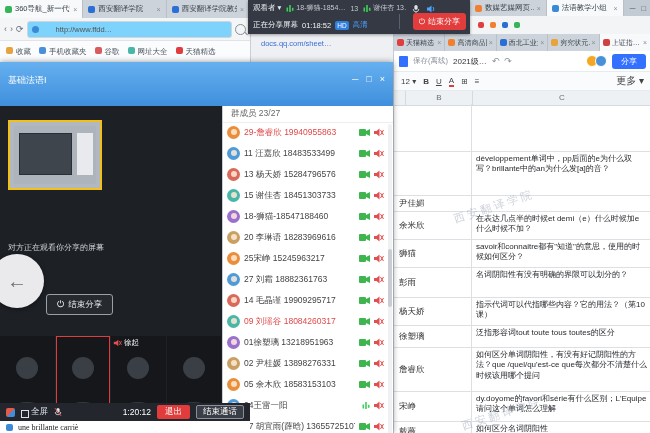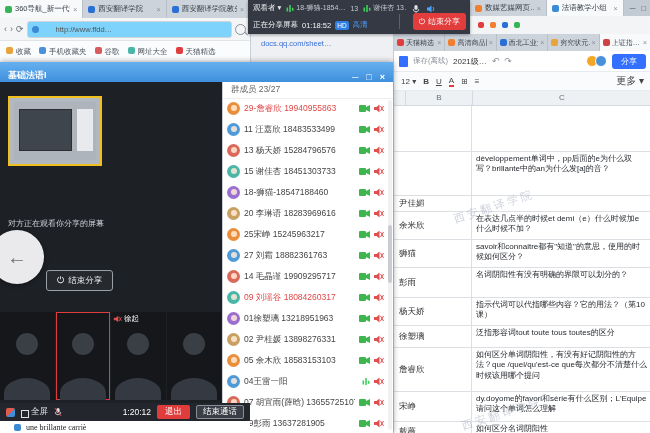--- a/index.html
+++ b/index.html
@@ -94,22 +94,22 @@
   .gname{width:78px;flex:none;border-right:1px solid #dcdfe4;font-size:8.5px;color:#333;
          display:flex;align-items:center;padding:0 5px;box-sizing:border-box;overflow:hidden;}
   .gq{flex:1;font-size:8px;color:#1f2328;line-height:1.3;padding:2px 4px;overflow:hidden;}
   .wm{position:absolute;color:rgba(125,140,160,.38);font-size:11px;letter-spacing:3px;
       transform:rotate(-18deg);pointer-events:none;white-space:nowrap;}
   .wm1{left:58px;top:165px;}
   .wm2{left:66px;top:372px;}
 
   
   .call-window{left:0;top:62px;width:393px;height:371px;z-index:20;box-shadow:0 0 6px rgba(0,0,0,.4);}
-  .cw-title{height:20px;background:linear-gradient(#66b0f0,#3f8fdc);display:flex;align-items:flex-end;
-            padding:0 8px;color:#fff;font-size:9px;font-weight:bold;}
+  .cw-title{height:20px;background:linear-gradient(#66b0f0,#3f8fdc);display:flex;align-items:flex-start;
+            padding:12px 8px;color:#fff;font-size:9px;}
   .cw-controls{margin-left:auto;display:flex;gap:8px;font-size:9px;}
   .cw-controls span{cursor:pointer;}
   .cw-body{display:flex;height:351px;}
   .cw-stage{width:222px;flex:none;background:#1d2025;position:relative;overflow:visible;}
   .thumb{position:absolute;left:8px;top:14px;width:94px;height:70px;border:2px solid #f2c01d;
          background:#b2b8bf;box-sizing:border-box;}
   .thumb-inner{position:absolute;inset:4px;background:#aeb4bb;}
   .thumb-inner::before{content:"";position:absolute;left:5px;top:7px;right:24px;bottom:9px;
                        background:#3f454d;border:1px solid #2a2f35;}
   .thumb-inner::after{content:"";position:absolute;right:3px;top:7px;width:16px;bottom:9px;background:#e8eaed;}
@@ -152,21 +152,21 @@
   .tb-apps{width:9px;height:9px;background:linear-gradient(135deg,#e25b4a 50%,#3f8fdc 50%);border-radius:2px;flex:none;}
   .tb-it{display:flex;align-items:flex-end;gap:2px;white-space:nowrap;cursor:pointer;}
   .fs-ic{width:8px;height:8px;border:1.2px solid #dfe2e7;box-sizing:border-box;}
   .tb-spacer{flex:1;}
   .tb-timer{font-size:8.5px;color:#fff;white-space:nowrap;}
   .btn-exit{background:#e03c3c;color:#fff;border:none;border-radius:2px;font-size:8.5px;
             padding:1px 8px;cursor:pointer;font-family:inherit;white-space:nowrap;}
   .btn-end{background:#3a3e46;color:#fff;border:1px solid #8a8f98;border-radius:2px;font-size:8.5px;
            padding:0 6px;cursor:pointer;font-family:inherit;white-space:nowrap;}
   .bottom-strip{left:0;top:421px;width:250px;height:12px;background:#fff;display:flex;align-items:center;
-                gap:5px;padding-left:14px;z-index:34;box-sizing:border-box;}
+                gap:5px;padding-left:6px;z-index:34;box-sizing:border-box;}
   .bs-ic{width:7px;height:7px;background:#3a8ad6;border-radius:2px;flex:none;}
   .bs-text{font-size:8px;color:#222;font-family:"Liberation Serif","DejaVu Serif",serif;white-space:nowrap;}
 </style>
 </head>
 <body>
 
 <div class="canvas">
 
   <div class="abs left-browser">
     <div class="tabstrip" id="lb-tabs">

